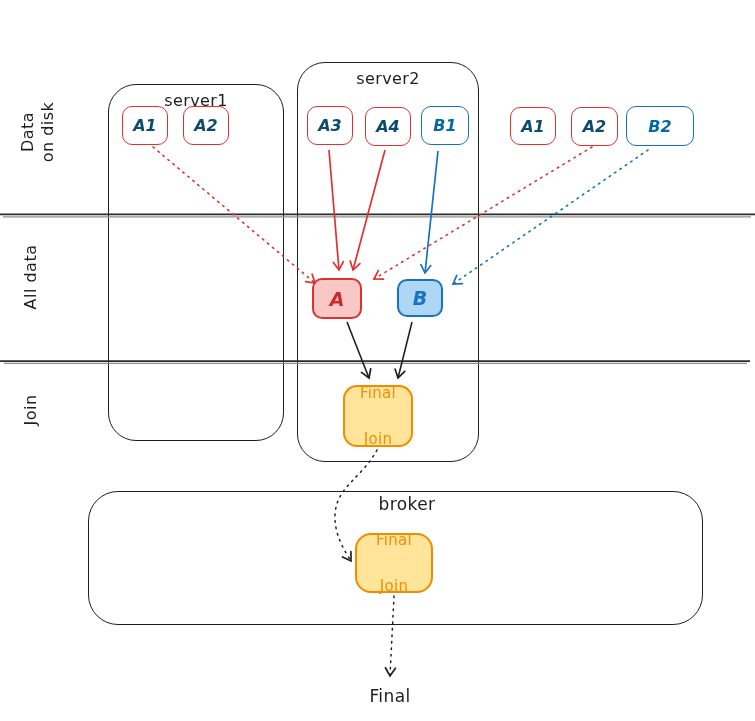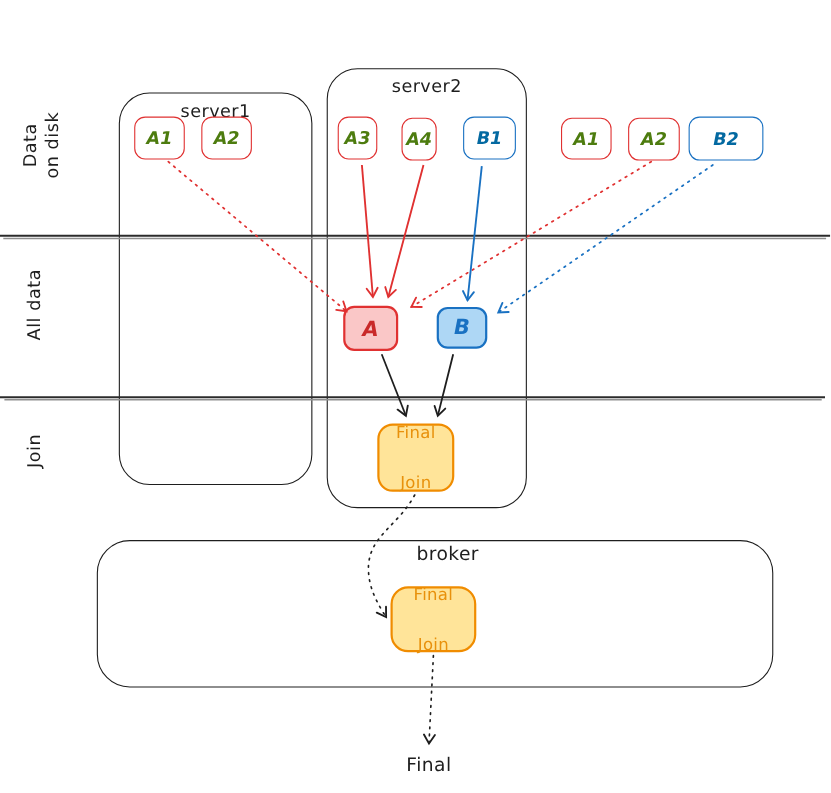--- a/index.html
+++ b/index.html
@@ -18,21 +18,21 @@
   }
   .server-label{
     position:absolute;top:6px;left:0;right:0;text-align:center;
     font-size:16px;font-weight:500;letter-spacing:.4px;
   }
   .chip{
     display:flex;align-items:center;justify-content:center;
     border-radius:10px;background:#ffffff;box-sizing:border-box;
     font-size:16px;font-weight:600;font-style:italic;
   }
-  .chip.red{border:1.8px solid #e03131;color:#4d7c0f;}
+  .chip.red{border:1.8px solid #e03131;color:#0c4a6e;}
   .chip.blue{border:1.8px solid #1971c2;color:#0369a1;}
   .node{
     display:flex;align-items:center;justify-content:center;
     border-radius:10px;box-sizing:border-box;
     font-size:19px;font-weight:600;font-style:italic;
   }
   .node.red{background:#fac7c7;border:2px solid #e03131;color:#c92a2a;}
   .node.blue{background:#aed7f5;border:2px solid #1971c2;color:#1971c2;}
   .join-box{
     display:flex;flex-direction:column;align-items:center;justify-content:center;
@@ -78,24 +78,24 @@
   <div class="abs rot-label" style="left:31px;top:277px;">All data</div>
   <div class="abs rot-label" style="left:31px;top:410px;">Join</div>
 
   <div class="abs chip red" style="left:122px;top:106px;width:46px;height:39px;">
     <span>A1</span>
     </div>
   <div class="abs chip red" style="left:183px;top:106px;width:46px;height:39px;">
     <span>A2</span>
     </div>
 
-  <div class="abs chip red" style="left:307px;top:106px;width:36px;height:39px;">
+  <div class="abs chip red" style="left:307px;top:106px;width:46px;height:39px;">
     <span>A3</span>
     </div>
-  <div class="abs chip red" style="left:365px;top:107px;width:32px;height:39px;">
+  <div class="abs chip red" style="left:365px;top:107px;width:46px;height:39px;">
     <span>A4</span>
     </div>
   <div class="abs chip blue" style="left:421px;top:106px;width:48px;height:39px;">
     <span>B1</span>
     </div>
 
   <div class="abs chip red" style="left:510px;top:107px;width:46px;height:38px;">
     <span>A1</span>
     </div>
   <div class="abs chip red" style="left:571px;top:107px;width:47px;height:39px;">

